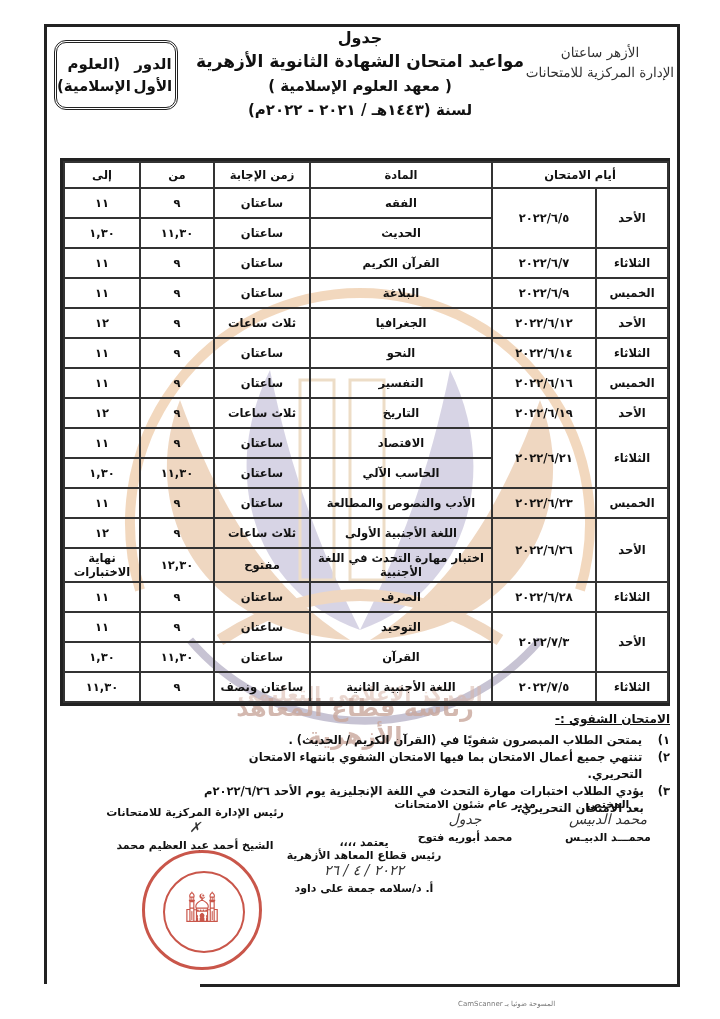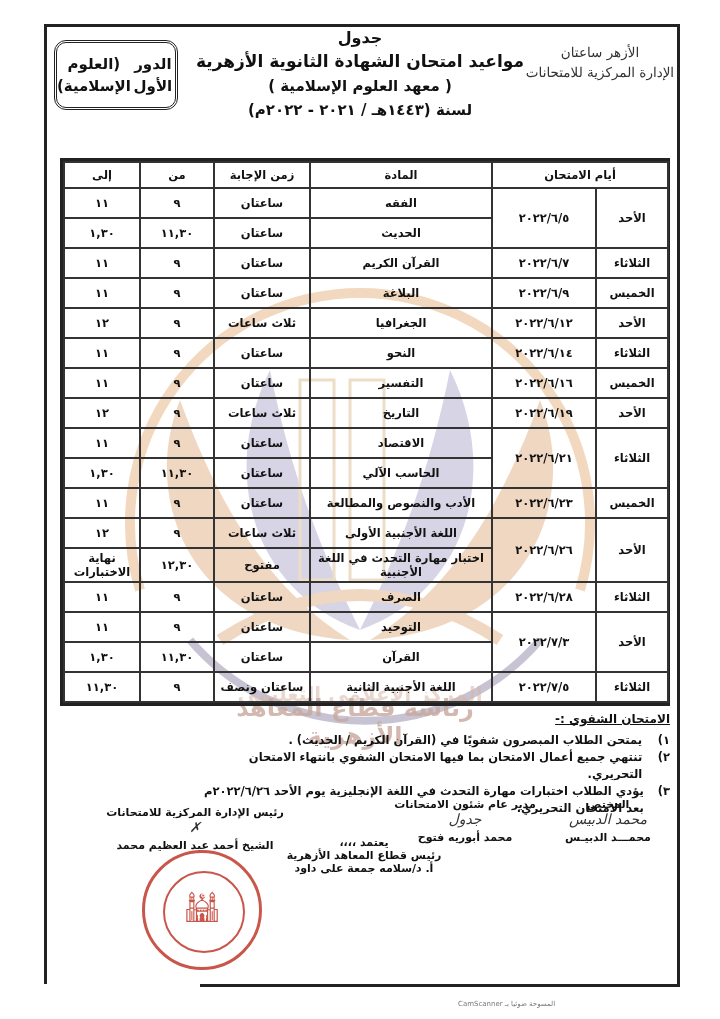--- a/index.html
+++ b/index.html
@@ -304,16 +304,17 @@
   <div class="scrawl">✗</div>
   <div>الشيخ أحمد عبد العظيم محمد</div>
 </div>
 <div class="stamp">
   <div class="inner"></div>
   <div class="mosque">🕌︎</div>
 </div>
 <div class="sig" style="left:264px; top:836px; width:200px;">
   <div>يعتمد ،،،،</div>
   <div>رئيس قطاع المعاهد الأزهرية</div>
+  <div class="scrawl">٢٠٢٢ / ٤ / ٢٦</div>
   <div>أ. د/سلامه جمعة على داود</div>
 </div>
 
 <div class="scanner">المسوحة ضوئيا بـ CamScanner</div>
 
 </body></html>

